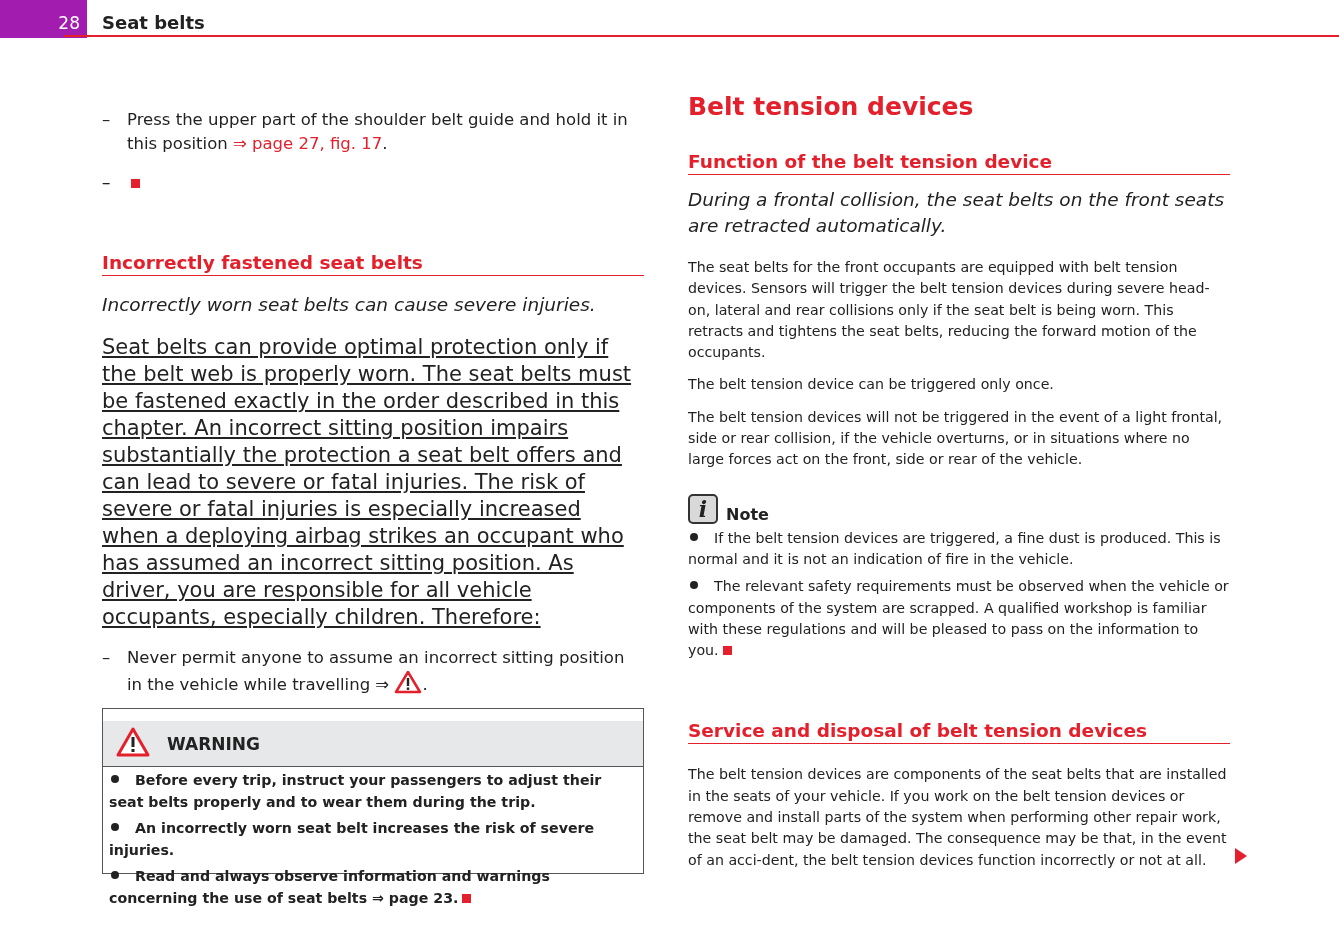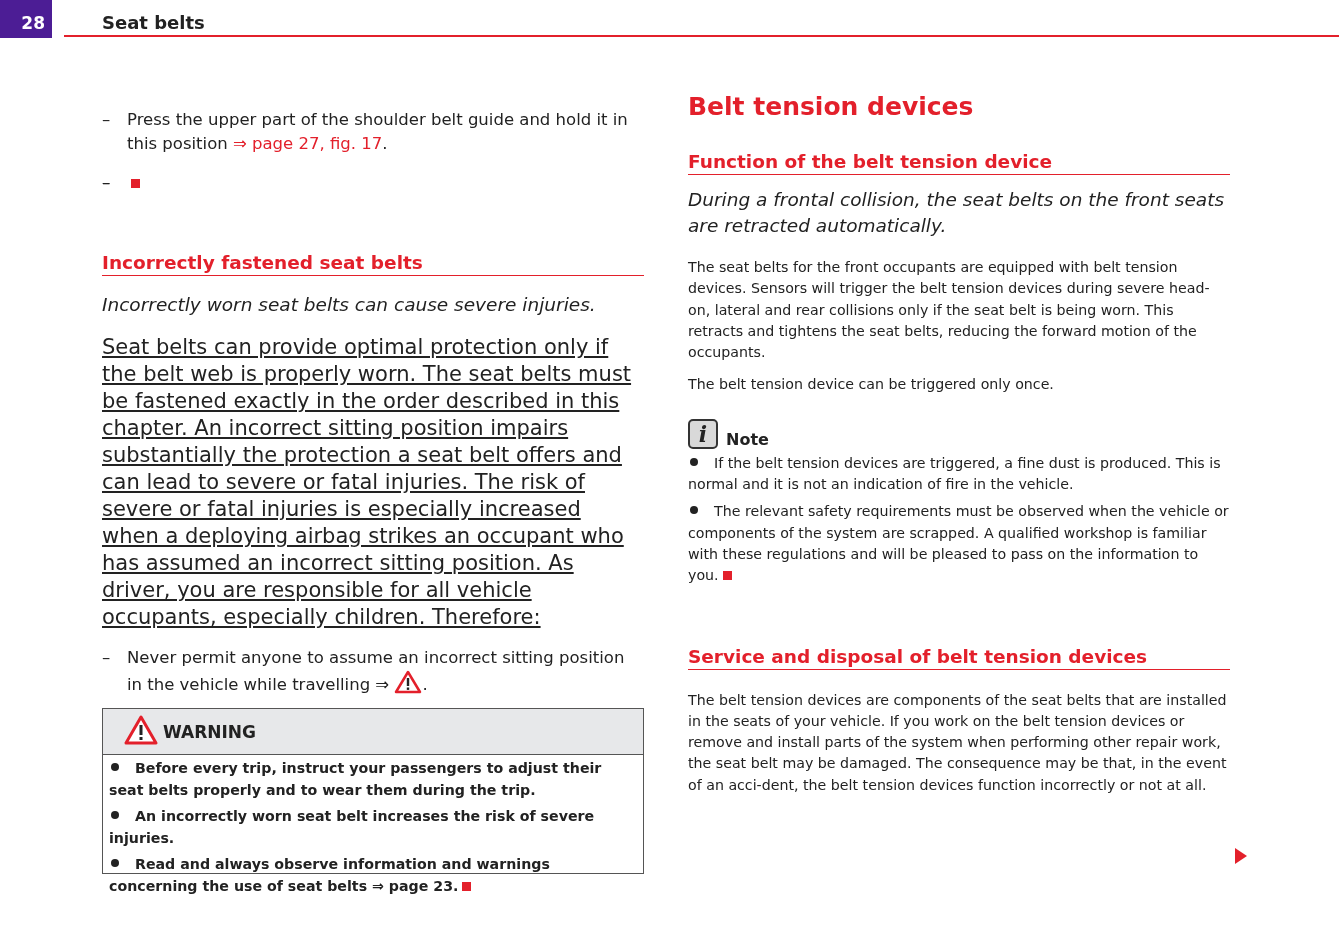--- a/index.html
+++ b/index.html
@@ -1,19 +1,19 @@
 <!DOCTYPE html>
 <html><head>
 <meta charset="utf-8">
 <style>
   html, body { margin:0; padding:0; background:#ffffff; }
   body { width:1339px; height:945px; position:relative; overflow:hidden;
          font-family:"DejaVu Sans", "Liberation Sans", sans-serif; color:#222; }
-  .hdr-num { position:absolute; left:0; top:0; width:52px; height:38px; background:#4c1d95;
-             color:#fff; font-weight:bold; font-size:17px; display:flex; align-items:center; justify-content:flex-end;
+  .hdr-num { position:absolute; left:0; top:0; width:87px; height:38px; background:#a21caf;
+             color:#fff; font-weight:normal; font-size:17px; display:flex; align-items:center; justify-content:flex-end;
              padding-right:7px; box-sizing:border-box; padding-top:8px; }
   .hdr-title { position:absolute; left:102px; top:12px; font-weight:bold; font-size:18px; color:#222; }
   .hdr-line { position:absolute; left:64px; top:35px; width:1275px; height:2px; background:#e3202b; }
 
   .col { position:absolute; }
   .left { left:102px; top:108px; width:542px; }
   .right { left:688px; top:92px; width:542px; }
 
   .dash-item { position:relative; padding-left:25px; font-size:16.5px; line-height:24px; margin-bottom:15px; }
   .dash-item .dash { position:absolute; left:0; top:0; }
@@ -22,21 +22,21 @@
 
   .h2 { color:#e3202b; font-weight:bold; font-size:18.5px; border-bottom:1.5px solid #e3202b; padding-bottom:2px; }
   .lead { font-style:italic; font-size:18.5px; line-height:26px; }
   .body-lg { font-size:21px; line-height:27px;text-decoration:underline; }
   .body-sm { font-size:14.2px; line-height:21.3px; margin-bottom:11px; }
 
   .h1 { color:#e3202b; font-weight:bold; font-size:25px; }
 
   .warn-icon { display:inline-block; vertical-align:middle; }
   .warnbox { position:absolute; left:102px; top:708px; width:542px; height:166px; border:1px solid #555; box-sizing:border-box; }
-  .warnbox .wh { background:#e7e8ea; height:45px; border-bottom:1px solid #555; display:flex; align-items:center; padding-left:20px; gap:4px; }
+  .warnbox .wh { background:#e7e8ea; height:45px; border-bottom:1px solid #555; display:flex; align-items:center; padding-left:12px; gap:16px;margin-top:12px; }
   .warnbox .wh span.t { font-weight:bold; font-size:17px; }
   .warnbox .wb { padding:3px 6px 0 6px; font-weight:bold; font-size:14.2px; line-height:21.5px; }
   .warnbox .wb p { margin:0 0 5px 0; }
   .bullet { display:inline-block; width:8px; height:8px; border-radius:50%; background:#222; margin-right:16px; margin-left:2px; vertical-align:2px; }
 
   .note-head { display:flex; align-items:flex-end; gap:8px; margin-bottom:4px; }
   .note-icon { width:30px; height:30px; border:2px solid #333; border-radius:5px; background:#d9d9d9; box-sizing:border-box;
                display:flex; align-items:center; justify-content:center; font-family:"DejaVu Serif", serif; font-weight:bold; font-style:italic; font-size:22px; }
   .note-title { font-weight:bold; font-size:16px; }
   .next-arrow { position:absolute; left:1235px; top:848px; width:0; height:0; border-top:8px solid transparent; border-bottom:8px solid transparent; border-left:12px solid #e3202b; }
@@ -92,20 +92,21 @@
 </div>
 
 <div class="col right">
   <div class="h1">Belt tension devices</div>
   <div style="height:30px"></div>
   <div class="h2">Function of the belt tension device</div>
   <div class="lead" style="margin-top:12px">During a frontal collision, the seat belts on the front seats are retracted automatically.</div>
   <div style="height:18px"></div>
   <div class="body-sm">The seat belts for the front occupants are equipped with belt tension devices. Sensors will trigger the belt tension devices during severe head-on, lateral and rear collisions only if the seat belt is being worn. This retracts and tightens the seat belts, reducing the forward motion of the occupants.</div>
   <div class="body-sm">The belt tension device can be triggered only once.</div>
+  <div class="body-sm">The belt tension devices will not be triggered in the event of a light frontal, side or rear collision, if the vehicle overturns, or in situations where no large forces act on the front, side or rear of the vehicle.</div>
 
   <div style="height:12px"></div>
   <div class="note-head">
     <div class="note-icon">i</div>
     <span class="note-title">Note</span>
   </div>
   <div class="body-sm" style="margin-bottom:6px"><span class="bullet"></span><span>If the belt tension devices are triggered, a fine dust is produced. This is normal and it is not an indication of fire in the vehicle.</span></div>
   <div class="body-sm"><span class="bullet"></span><span>The relevant safety requirements must be observed when the vehicle or components of the system are scrapped. A qualified workshop is familiar with these regulations and will be pleased to pass on the information to you.</span><span class="endmark"></span></div>
 
   <div style="height:48px"></div>

